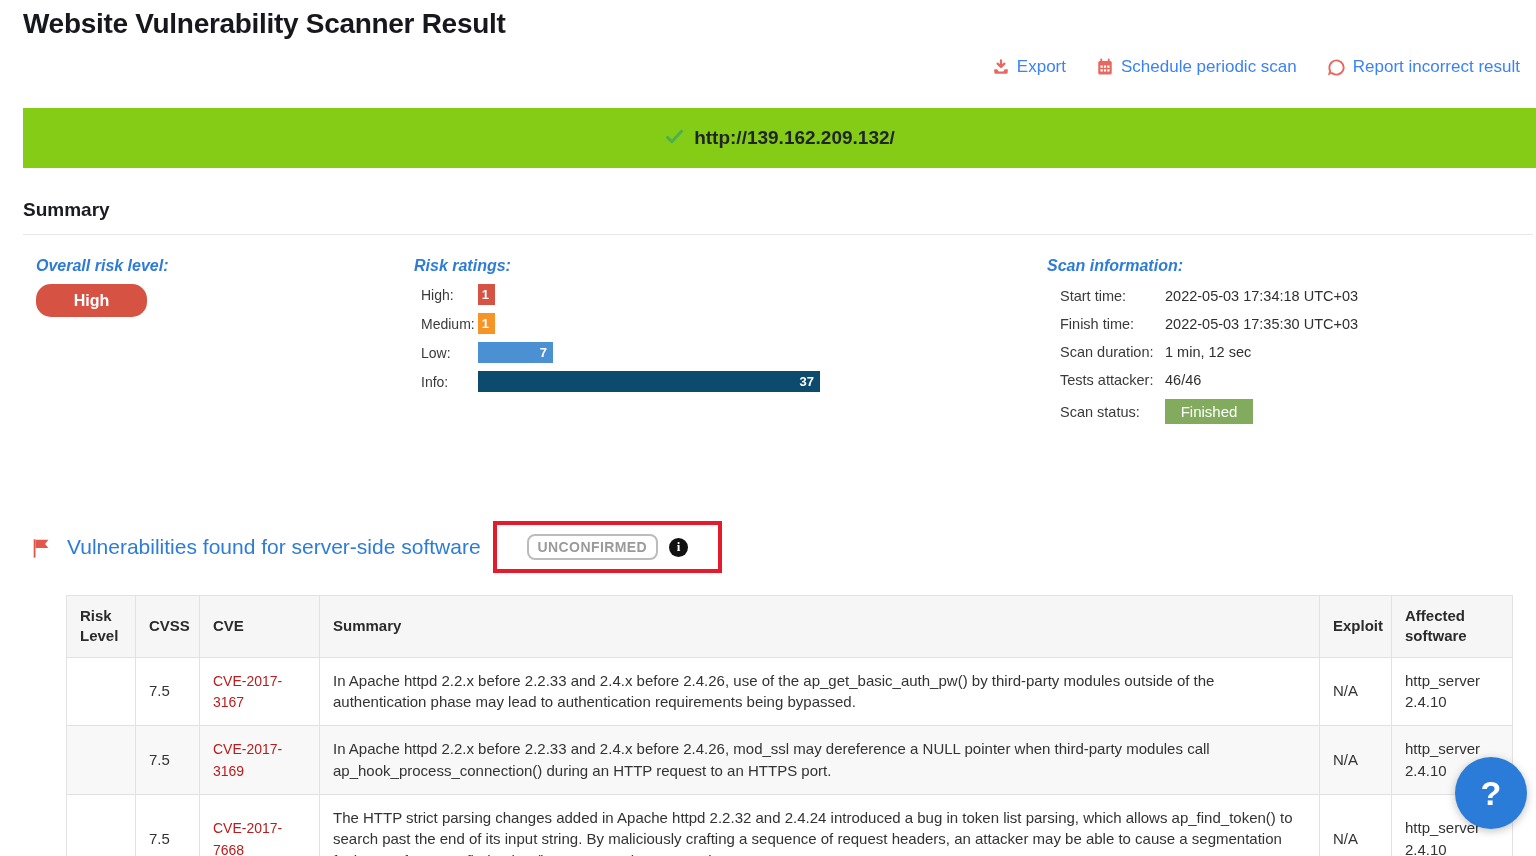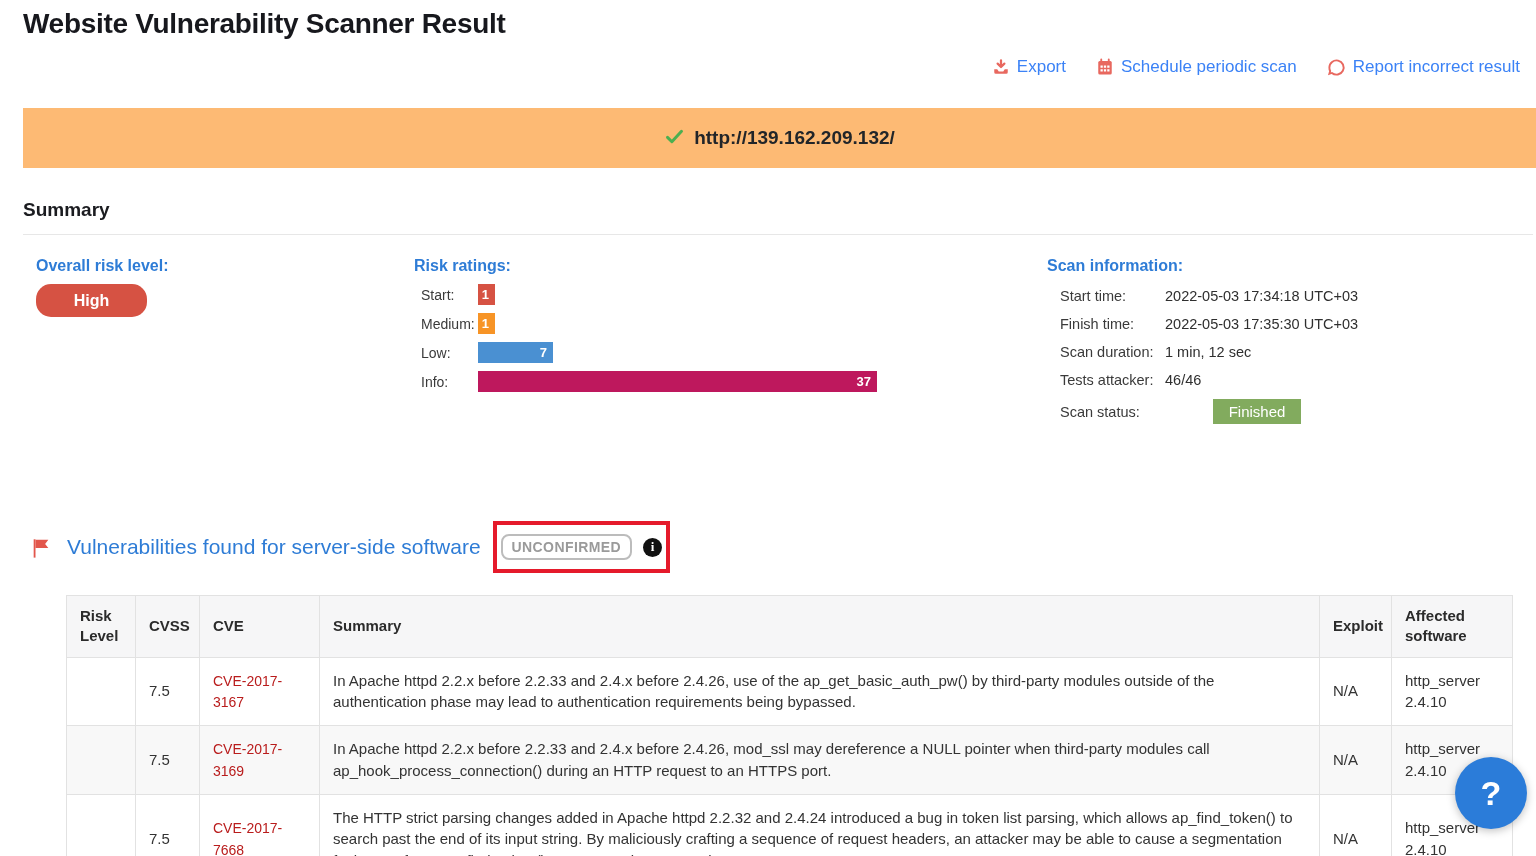--- a/index.html
+++ b/index.html
@@ -7,55 +7,55 @@
               font-family:"Liberation Sans", sans-serif; color:#212529; }
   .container { position:relative; width:1536px; height:856px; }
 
   .page-title { position:absolute; left:23px; top:8px; font-size:28px; font-weight:700; color:#17181d; letter-spacing:-0.3px; }
 
   .actions { position:absolute; right:16px; top:57px; display:flex; gap:30px; align-items:center; }
   .action { display:flex; align-items:center; gap:7px; cursor:pointer; }
   .action-label { color:#3b82f6; font-size:17px; }
   .action svg { display:block; }
 
-  .url-banner { position:absolute; left:23px; right:0; top:108px; height:60px; background:#fdba74;
+  .url-banner { position:absolute; left:23px; right:0; top:108px; height:60px; background:#84cc16;
                 display:flex; align-items:center; justify-content:center; gap:9px; }
   .url-text { font-size:19px; font-weight:700; color:#212529; }
 
   .section-heading { position:absolute; left:23px; right:3px; font-size:19px; font-weight:700; color:#1b1c20;
                      padding-bottom:13px; border-bottom:1px solid #e7e7e7; }
   .summary-heading { top:199px; }
   .findings-heading { top:466px; }
 
   .summary-body { position:absolute; left:23px; top:250px; width:1510px; height:180px; }
-  .col-label { font-size:16px; font-weight:700; color:#2e7cd6; }
+  .col-label { font-size:16px; font-weight:700; color:#2e7cd6;font-style:italic; }
 
   .overall-col { position:absolute; left:13px; top:7px; }
   .overall-badge { margin-top:9px; width:111px; height:33px; background:#d65243; color:#fff;
                    font-size:16px; font-weight:700; display:flex; align-items:center; justify-content:center;border-radius:15px; }
 
   .ratings-col { position:absolute; left:391px; top:7px; }
   .rating-rows { margin-top:9px; }
   .rating-row { display:flex; align-items:center; margin-bottom:8px; height:21px; }
   .rating-label { width:64px; padding-left:7px; font-size:14px; color:#3a3a3a; }
   .rating-bar { height:21px; color:#fff; font-size:13px; font-weight:700; display:flex;
                 align-items:center; justify-content:flex-end; padding-right:6px; }
 
   .scaninfo-col { position:absolute; left:1024px; top:7px; }
   .scan-rows { margin-top:12px; padding-left:13px; }
   .scan-row { display:flex; margin-bottom:11px; align-items:center; min-height:17px; }
   .scan-label { width:105px; font-size:14.5px; color:#3a3a3a; }
   .scan-value { font-size:14.5px; color:#2f2f2f; }
   .status-badge { display:inline-block; background:#82ab5e; color:#fff; font-size:15px;
-                  padding:4px 0; width:88px; text-align:center;margin-left:48px; }
+                  padding:4px 0; width:88px; text-align:center; }
 
   .finding-title-row { position:absolute; left:30px; top:521px; display:flex; align-items:center; }
   .flag-icon { margin-right:15px; margin-top:5px; }
   .finding-title { font-size:21px; color:#2e7cd6; cursor:pointer; }
-  .annotation-box { margin-left:12px; border:4px solid #e51a2b; padding:9px 4px;
+  .annotation-box { margin-left:12px; border:4px solid #e51a2b; padding:9px 30px;
                     display:flex; align-items:center; gap:11px; }
   .unconfirmed-badge { border:2px solid #bcbcbc; border-radius:8px; color:#9a9a9a; background:#fff;
                        font-size:14px; font-weight:700; letter-spacing:0.4px; padding:3px 9px; }
   .info-icon { width:19px; height:19px; border-radius:50%; background:#111; color:#fff;
                font-size:13px; font-weight:700; display:flex; align-items:center; justify-content:center;
                font-family:"Liberation Serif", serif; cursor:pointer; }
 
   table.findings { position:absolute; left:66px; top:595px; width:1446px; border-collapse:collapse;
                    table-layout:fixed; background:#fff; }
   table.findings th, table.findings td { border:1px solid #e2e2e2; vertical-align:middle; }
@@ -128,34 +128,34 @@
 
     <div class="overall-col">
       <div class="col-label">Overall risk level:</div>
       <div class="overall-badge" style="background: rgb(214, 82, 67);">High</div>
     </div>
 
     <div class="ratings-col">
       <div class="col-label">Risk ratings:</div>
       <div class="rating-rows">
         <div class="rating-row">
-          <span class="rating-label">Start:</span>
+          <span class="rating-label">High:</span>
           <span class="rating-bar" style="width: 17px; background: rgb(214, 82, 67);">1</span>
         </div>
         <div class="rating-row">
           <span class="rating-label">Medium:</span>
           <span class="rating-bar" style="width: 17px; background: rgb(247, 148, 38);">1</span>
         </div>
         <div class="rating-row">
           <span class="rating-label">Low:</span>
           <span class="rating-bar" style="width: 75px; background: rgb(74, 144, 210);">7</span>
         </div>
         <div class="rating-row">
           <span class="rating-label">Info:</span>
-          <span class="rating-bar" style="width: 399px; background: #be185d;">37</span>
+          <span class="rating-bar" style="width: 342px; background: #0c4a6e;">37</span>
         </div>
       </div>
     </div>
 
     <div class="scaninfo-col">
       <div class="col-label">Scan information:</div>
       <div class="scan-rows">
         <div class="scan-row">
           <span class="scan-label">Start time:</span>
           <span class="scan-value">2022-05-03 17:34:18 UTC+03</span>

